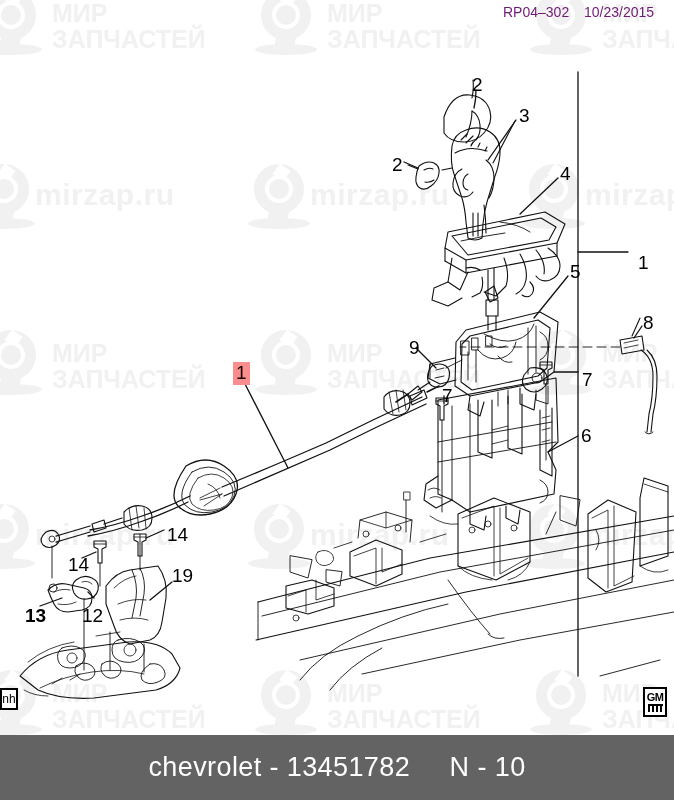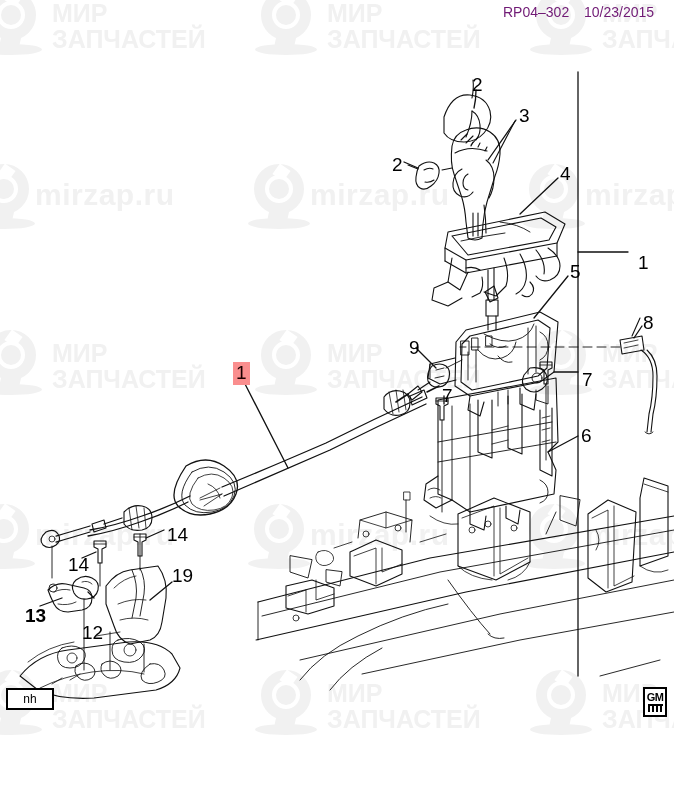--- a/index.html
+++ b/index.html
@@ -36,21 +36,21 @@
        font-family:"Liberation Sans",sans-serif;white-space:nowrap;}
   .callout{position:absolute;z-index:4;color:#000;font-size:19px;
        font-family:"Liberation Sans",sans-serif;white-space:nowrap;}
   .callout.hl{background:#fa8e8e;color:#1a0000;padding:0px 3px 1px 3px;
        font-weight:normal;}
 
   
   .cbox{position:absolute;z-index:4;background:#fff;border:2px solid #000;
         box-sizing:border-box;display:flex;align-items:center;
         justify-content:center;}
-  #nh-box{left:6px;top:688px;width:48px;height:22px;align-items:center;}
+  #nh-box{left:0;top:688px;width:18px;height:22px;align-items:center;}
   #nh-box span{font-size:12px;color:#000;font-family:"Liberation Sans",sans-serif;}
   #gm-box{left:643px;top:687px;width:24px;height:30px;border-width:2px;
           flex-direction:column;padding:2px 0;}
   #gm-box .gm-t{font-size:11px;font-weight:bold;line-height:11px;color:#000;
           letter-spacing:-.5px;}
   #gm-box .gm-b{width:15px;height:6px;margin-top:1px;background:
           repeating-linear-gradient(90deg,#000 0 2px,#fff 2px 4px);
           border-top:2px solid #000;}
 
   
@@ -547,29 +547,32 @@
       <div class="callout" style="left: 519px; top: 105px;">3</div>
       <div class="callout" style="left: 560px; top: 163px;">4</div>
       <div class="callout" style="left: 570px; top: 261px;">5</div>
       <div class="callout" style="left: 581px; top: 425px;">6</div>
       <div class="callout" style="left: 582px; top: 369px;">7</div>
       <div class="callout" style="left: 442px; top: 385px;">7</div>
       <div class="callout" style="left: 643px; top: 312px;">8</div>
       <div class="callout" style="left: 409px; top: 337px;">9</div>
       <div class="callout hl" style="left: 233px; top: 362px; background: rgb(250, 142, 142);">1</div>
       <div class="callout" style="left: 172px; top: 565px;">19</div>
-      <div class="callout" style="left: 82px; top: 622px;">12</div>
+      <div class="callout" style="left: 82px; top: 605px;">12</div>
       <div class="callout" style="left: 25px; top: 605px; font-weight: bold;">13</div>
       <div class="callout" style="left: 167px; top: 524px;">14</div>
       <div class="callout" style="left: 68px; top: 554px;">14</div>
     </div>
 
   <div class="cbox" id="nh-box">
     <span>nh</span>
   </div>
 
   <div class="cbox" id="gm-box">
     <span class="gm-t">GM</span>
     <span class="gm-b"></span>
   </div>
 
+  <div id="footer">
+    <span class="ftxt">chevrolet - 13451782     N - 10</span>
+  </div>
 
 </div>
 
 </body></html>

